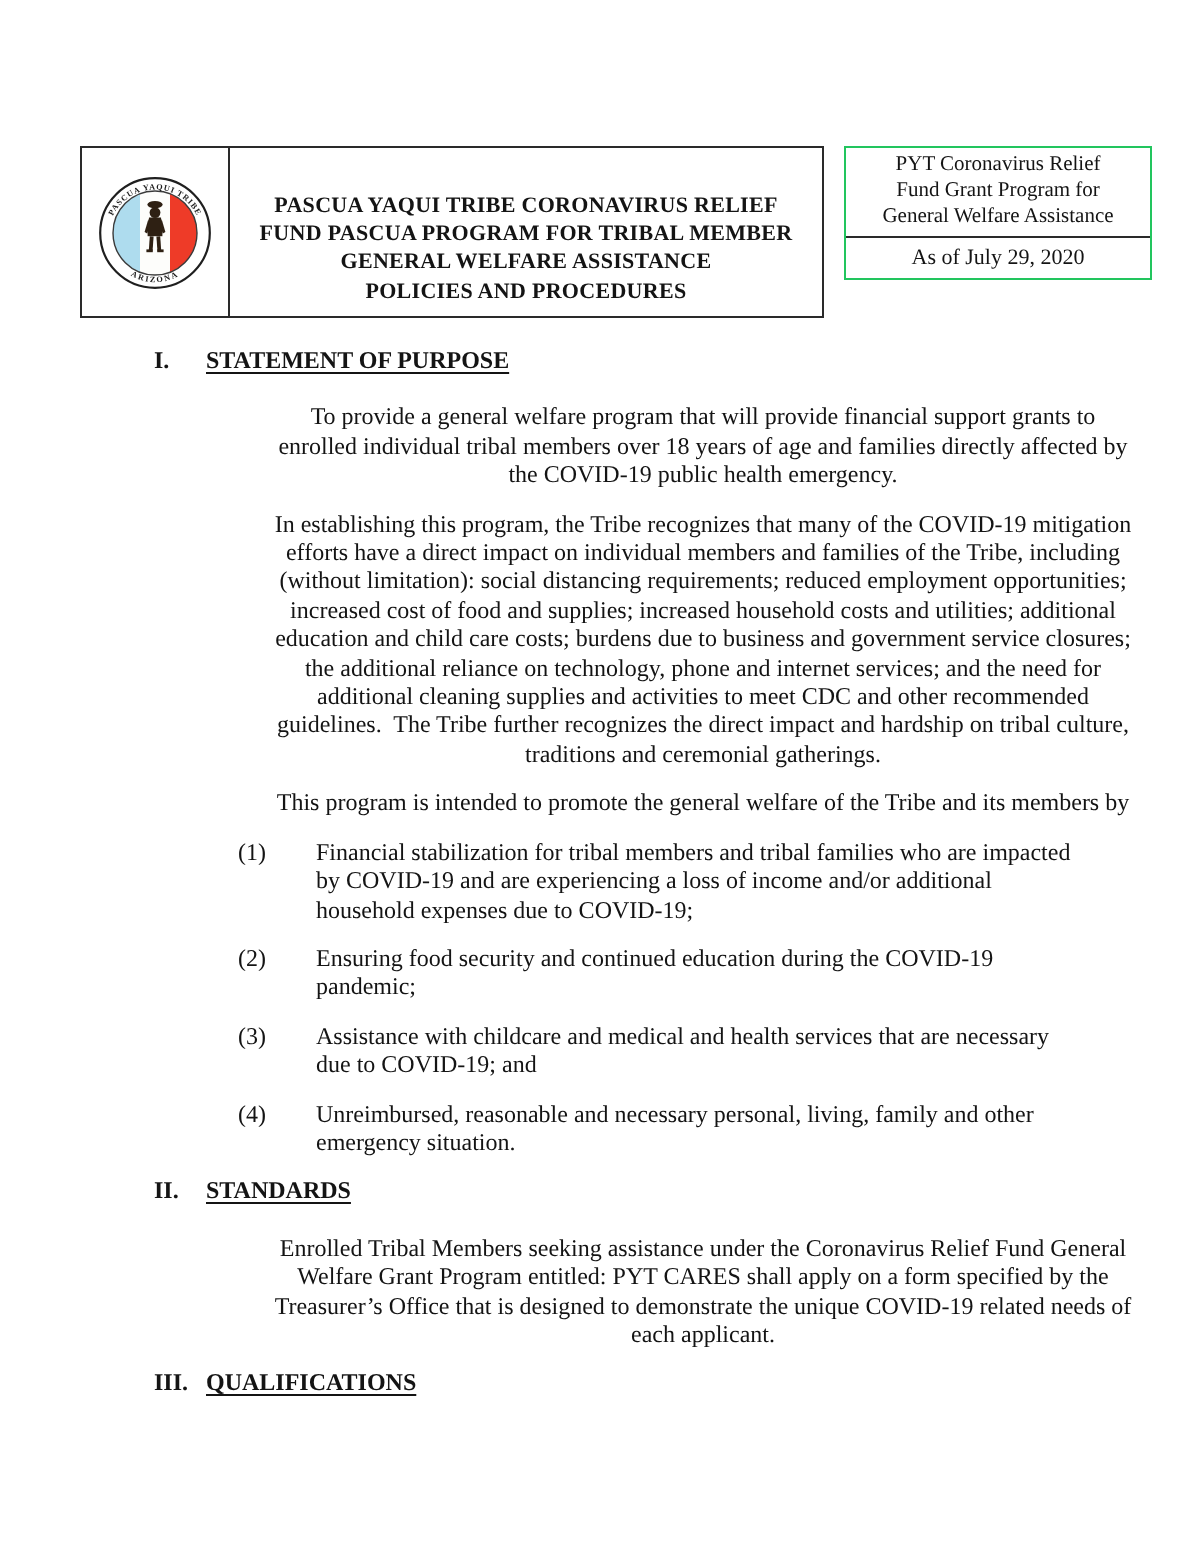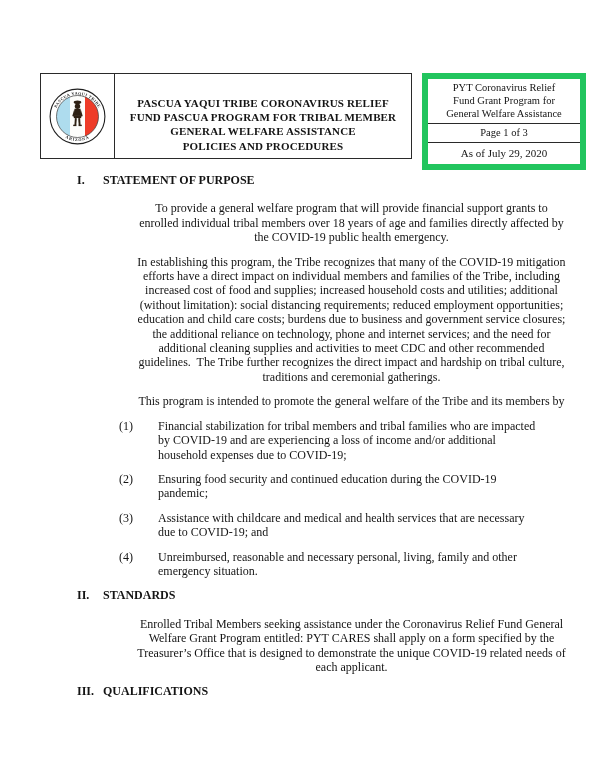--- a/index.html
+++ b/index.html
@@ -18,31 +18,31 @@
   .logo-cell {
     width:73px; border-right:1px solid #2a2a2a;
     display:flex; align-items:center; justify-content:center;
   }
   .title-cell {
     flex:1; text-align:center; padding-top:22px;
     font-weight:bold; font-size:11px; line-height:14.2px; letter-spacing:0.15px;
   }
   .info-box {
     position:absolute; left:422px; top:73px; width:152px;
-    border:6px solid #22c55e; text-align:center; background:#fff;
+    border:1px solid #22c55e; text-align:center; background:#fff;
   }
   .info-program { padding:3px 2px 2px; font-size:10.5px; line-height:12.9px; border-bottom:1px solid #2a2a2a; }
   .info-page    { padding:3px 2px; font-size:10.5px; line-height:12.5px; border-bottom:1px solid #2a2a2a; }
   .info-asof    { padding:4px 2px 4px; font-size:11px; line-height:12.5px; }
 
   
   .content { position:absolute; left:0; top:173px; width:600px; font-size:12px; line-height:14.4px; }
   .sec-heading { position:relative; margin:0 0 14px 103px; font-weight:bold; }
   .sec-heading .numeral { position:absolute; left:-26px; }
-  .heading-text { text-underline-offset:2px; }
+  .heading-text { text-decoration:underline; text-underline-offset:2px; }
   .para { margin:0 0 10px 103px;text-align:center; }
   .ln { white-space:pre; }
   .list-item { position:relative; margin:0 0 10px 158px; }
   .list-item .item-num { position:absolute; left:-39px; top:0; }
 
   
   .seal-svg { display:block; }
 </style>
 </head>
 <body>
@@ -93,42 +93,41 @@
       <div class="ln">POLICIES AND PROCEDURES</div>
     </div>
   </div>
 
   <div class="info-box">
     <div class="info-program">
       <div class="ln">PYT Coronavirus Relief</div>
       <div class="ln">Fund Grant Program for</div>
       <div class="ln">General Welfare Assistance</div>
     </div>
-    <div class="info-page">Page 1 of 3</div>
     <div class="info-asof">As of July 29, 2020</div>
   </div>
 
   <div class="content">
 
     <div class="sec-heading">
       <span class="numeral">I.</span>
       <span class="heading-text">STATEMENT OF PURPOSE</span>
     </div>
 
     <div class="para">
       <div class="ln">To provide a general welfare program that will provide financial support grants to</div>
       <div class="ln">enrolled individual tribal members over 18 years of age and families directly affected by</div>
       <div class="ln">the COVID-19 public health emergency.</div>
     </div>
 
     <div class="para">
       <div class="ln">In establishing this program, the Tribe recognizes that many of the COVID-19 mitigation</div>
       <div class="ln">efforts have a direct impact on individual members and families of the Tribe, including</div>
+      <div class="ln">(without limitation): social distancing requirements; reduced employment opportunities;</div>
       <div class="ln">increased cost of food and supplies; increased household costs and utilities; additional</div>
-      <div class="ln">(without limitation): social distancing requirements; reduced employment opportunities;</div>
       <div class="ln">education and child care costs; burdens due to business and government service closures;</div>
       <div class="ln">the additional reliance on technology, phone and internet services; and the need for</div>
       <div class="ln">additional cleaning supplies and activities to meet CDC and other recommended</div>
       <div class="ln">guidelines.  The Tribe further recognizes the direct impact and hardship on tribal culture,</div>
       <div class="ln">traditions and ceremonial gatherings.</div>
     </div>
 
     <div class="para">
       <div class="ln">This program is intended to promote the general welfare of the Tribe and its members by</div>
     </div>

